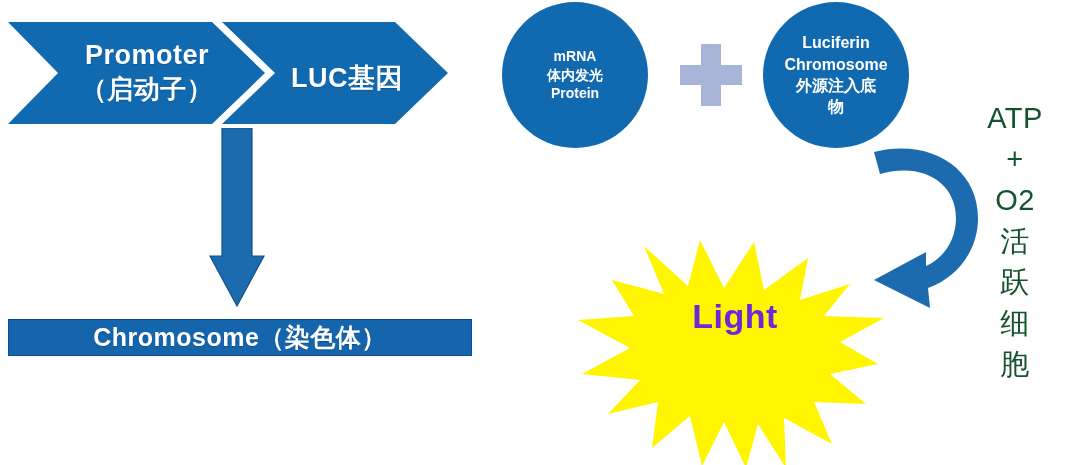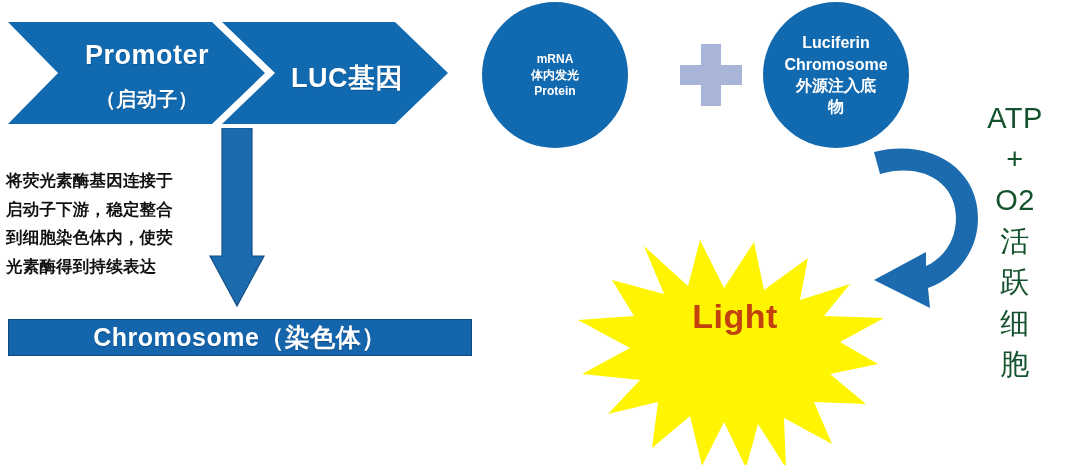--- a/index.html
+++ b/index.html
@@ -39,21 +39,21 @@
     text-shadow: 0 1px 1px rgba(0,0,0,0.18);
     pointer-events: none;
   }
   #promoter-label {
     left: 52px;
     top: 22px;
     width: 190px;
     font-size: 27px;
   }
   #promoter-label .en { display: block; text-align: center; }
-  #promoter-label .zh { display: block; font-size: 20px; margin-top: 16px; }
+  #promoter-label .zh { display: block; font-size: 26px; margin-top: 2px; }
 
   #luc-label {
     left: 262px;
     top: 45px;
     width: 170px;
     font-size: 27px;
   }
 
   
   #process-note {
@@ -108,23 +108,23 @@
     color: #ffffff;
     display: flex;
     flex-direction: column;
     align-items: center;
     justify-content: center;
     text-align: center;
     font-weight: bold;
     line-height: 1.34;
   }
   #circle-mrna {
-    left: 482px; top: 2px;
+    left: 502px; top: 2px;
     width: 146px; height: 146px;
-    font-size: 12px;
+    font-size: 14px;
   }
   #circle-luciferin {
     left: 763px; top: 2px;
     width: 146px; height: 146px;
     font-size: 16px;
   }
   .reaction-circle .line { display: block; }
 
   
   #plus-sign {
@@ -165,21 +165,21 @@
     top: 238px;
     width: 306px;
     height: 230px;
   }
   #light-burst-text {
     position: absolute;
     left: 620px;
     top: 296px;
     width: 230px;
     text-align: center;
-    color: #c2410c;
+    color: #6d28d9;
     font-weight: bold;
     pointer-events: none;
   }
   #light-burst-text .en { display: block; font-size: 34px; line-height: 40px; letter-spacing: 0.5px; }
   #light-burst-text .zh { display: block; font-size: 33px; line-height: 42px; letter-spacing: 1px; }
 </style>
 </head>
 <body>
 
 <div id="stage">
@@ -193,26 +193,20 @@
     </svg>
 
     <div class="chev-label" id="promoter-label">
       <span class="en">Promoter</span>
       <span class="zh">（启动子）</span>
     </div>
 
     <div class="chev-label" id="luc-label">LUC基因</div>
   </div>
 
-  <div id="process-note">
-    <div>将荧光素酶基因连接于</div>
-    <div>启动子下游，稳定整合</div>
-    <div>到细胞染色体内，使荧</div>
-    <div>光素酶得到持续表达</div>
-  </div>
 
   <div id="integration-arrow">
     <svg width="64" height="182" viewBox="0 0 64 182" xmlns="http://www.w3.org/2000/svg">
       <polygon points="17,0 47,0 47,128 59,128 32,178 5,128 17,128" fill="#1C6BAE" stroke="#145088" stroke-width="1.2"></polygon>
     </svg>
   </div>
 
   <div id="chromosome-bar">
     <span id="chromosome-label">Chromosome（染色体）</span>
   </div>

